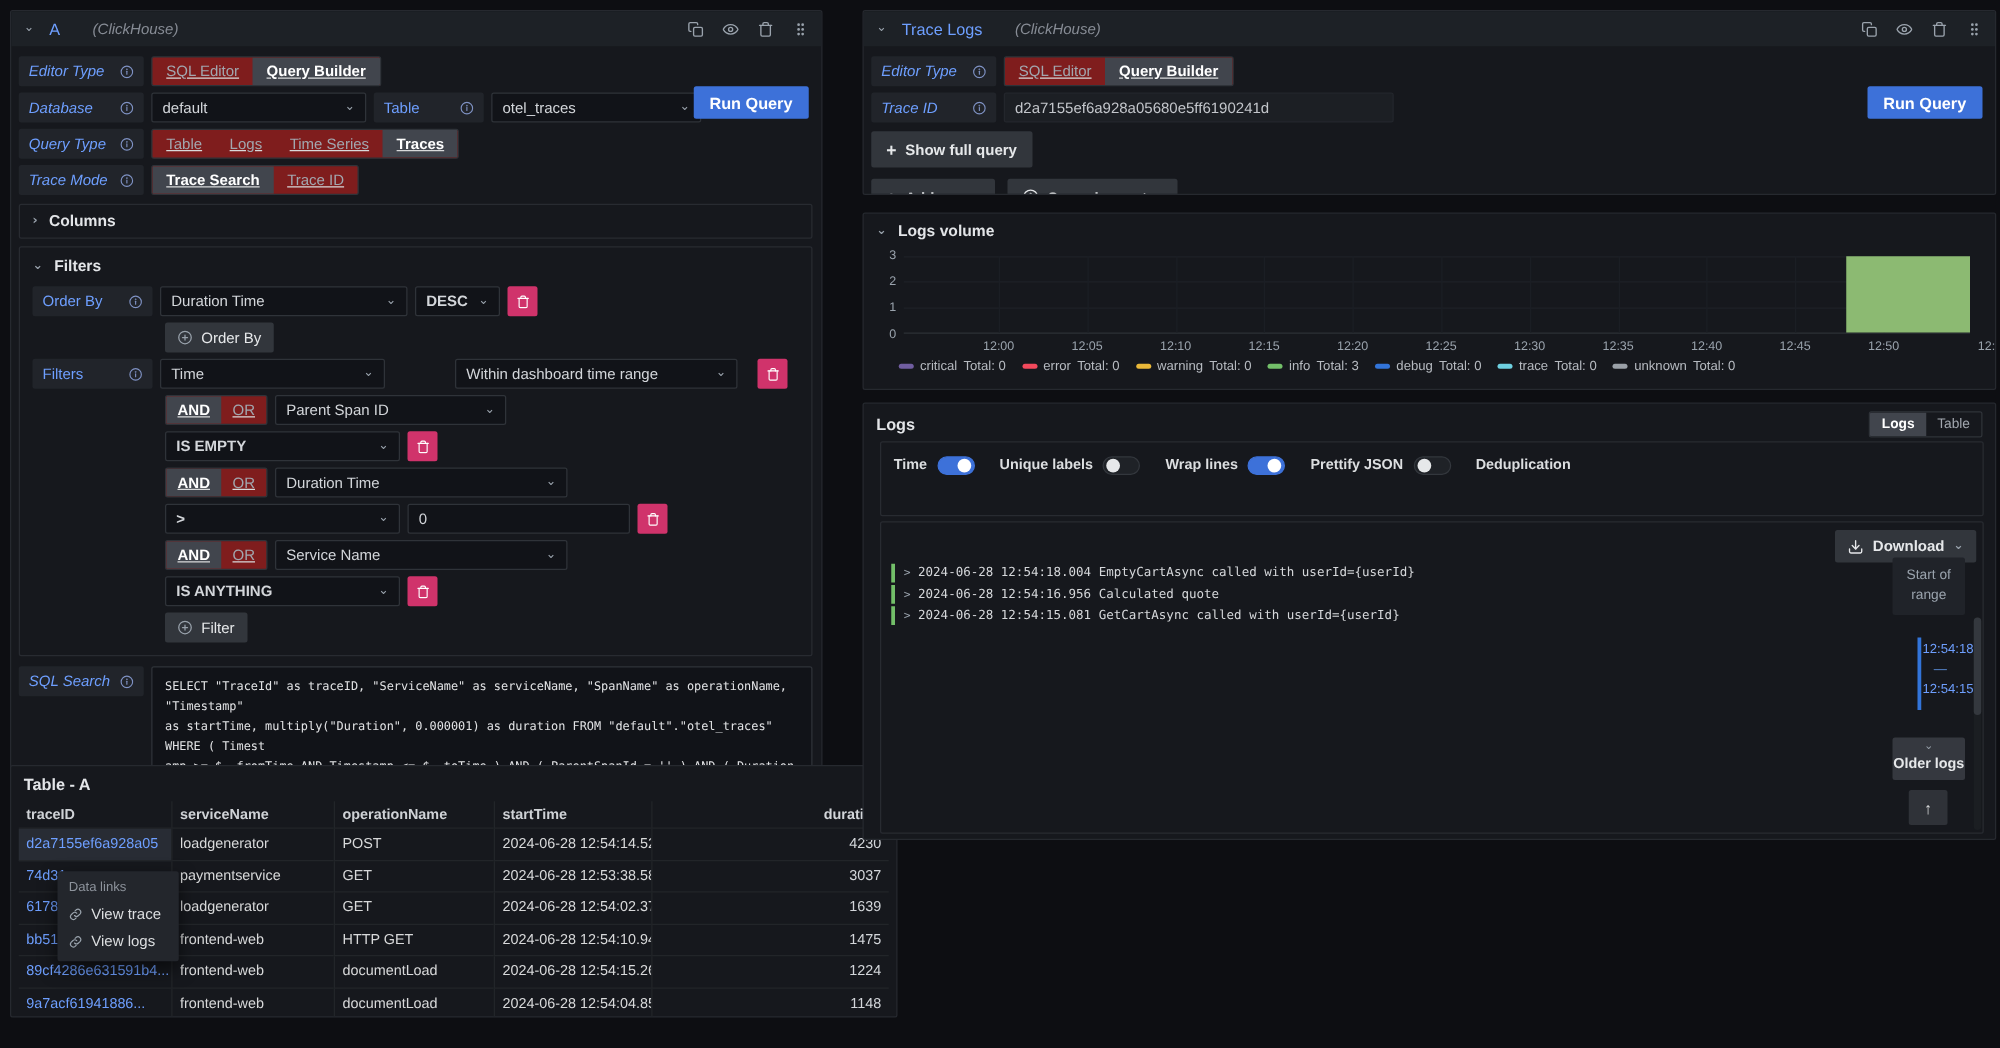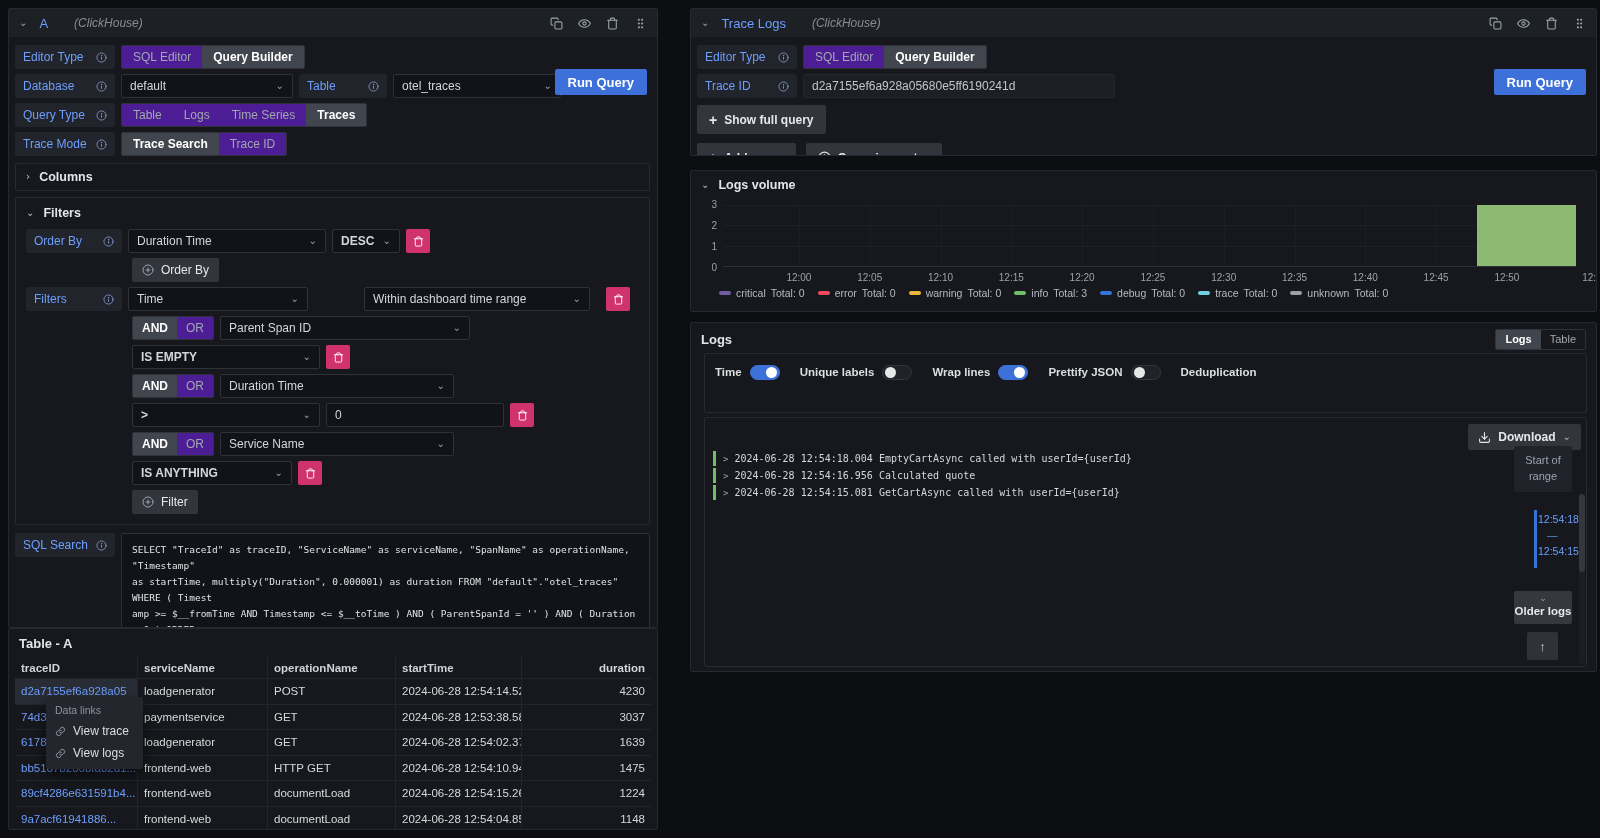--- a/index.html
+++ b/index.html
@@ -11,22 +11,22 @@
   .ptitle { color:#6e9fff; font-size:13px; font-weight:500; margin-left:12px; }
   .pds { color:#878c95; font-style:italic; font-size:12px; margin-left:26px; }
   .picons { margin-left:auto; display:flex; gap:15px; align-items:center; }
   svg.ic { stroke:#9aa3ad; fill:none; stroke-width:2; stroke-linecap:round; stroke-linejoin:round; width:13px; height:13px; }
   svg.ic.dots { stroke:none; fill:#9aa3ad; }
   .pc { position:relative; padding:8px 7px 0 6px; }
   .row { display:flex; align-items:center; gap:6px; margin-bottom:5px; }
   .chip { background:#21242a; color:#6e9fff; font-size:12px; height:24px; display:flex; align-items:center;
     justify-content:space-between; padding:0 8px; border-radius:2px; flex:none; }
   .chip svg { stroke:#7f92c4; width:11px; height:11px; }
-  .w100 { width:100px; } .w96 { width:96px; } .w88 { width:88px; }
-  .rgroup { display:flex; border:1px solid #2f3339; border-radius:2px; background:#4c1d95; height:24px; overflow:hidden; flex:none; }
+  .w100 { width:100px;font-style:italic; } .w96 { width:96px; } .w88 { width:88px; }
+  .rgroup { display:flex; border:1px solid #2f3339; border-radius:2px; background:#7f1d1d; height:24px; overflow:hidden; flex:none;text-decoration:underline; }
   .ropt { padding:0 11px; display:flex; align-items:center; font-size:12px; color:#a2a7af; white-space:nowrap; }
   .ropt.sel { background:#41454d; color:#fff; font-weight:700; }
   .select, .tinput { background:#111318; border:1px solid #2f3339; border-radius:2px; height:24px; display:flex;
     align-items:center; justify-content:space-between; padding:0 8px; font-size:12px; color:#d3d6da; flex:none; white-space:nowrap; }
   .select .chev { margin-left:8px; }
   .trashbtn { width:24px; height:24px; background:#d0336b; border-radius:2px; display:flex; align-items:center;
     justify-content:center; flex:none; }
   .trashbtn svg { stroke:#fff; width:11px; height:11px; }
   .secbtn { background:#32363c; height:24px; padding:0 10px; border-radius:2px; color:#e6e8ea; font-size:12px;
     display:inline-flex; gap:7px; align-items:center; white-space:nowrap; flex:none; }
@@ -283,21 +283,21 @@
               <path d="M19 6v14a2 2 0 0 1-2 2H7a2 2 0 0 1-2-2V6m3 0V4a2 2 0 0 1 2-2h4a2 2 0 0 1 2 2v2"></path>
             </svg>
         </span>
       </div>
 
       <div class="row indent">
         <span class="rgroup">
           <span class="ropt sel" style="padding:0 9px">AND</span>
           <span class="ropt" style="padding:0 9px">OR</span>
         </span>
-        <span class="select" style="width:250px">
+        <span class="select" style="width:185px">
           <span>Parent Span ID</span>
             <span class="chev">⌄</span>
         </span>
       </div>
       <div class="row indent">
         <span class="select" style="width:188px">
           <span style="font-weight:700">IS EMPTY</span>
             <span class="chev">⌄</span>
         </span>
         <span class="trashbtn">
@@ -336,21 +336,21 @@
         <span class="rgroup">
           <span class="ropt sel" style="padding:0 9px">AND</span>
           <span class="ropt" style="padding:0 9px">OR</span>
         </span>
         <span class="select" style="width:234px">
           <span>Service Name</span>
             <span class="chev">⌄</span>
         </span>
       </div>
       <div class="row indent">
-        <span class="select" style="width:160px">
+        <span class="select" style="width:188px">
           <span style="font-weight:700">IS ANYTHING</span>
             <span class="chev">⌄</span>
         </span>
         <span class="trashbtn">
           <svg class="ic" viewBox="0 0 24 24">
               <polyline points="3 6 5 6 21 6"></polyline>
               <path d="M19 6v14a2 2 0 0 1-2 2H7a2 2 0 0 1-2-2V6m3 0V4a2 2 0 0 1 2-2h4a2 2 0 0 1 2 2v2"></path>
             </svg>
         </span>
       </div>
@@ -378,21 +378,21 @@
       </span>
       <pre class="sql">SELECT "TraceId" as traceID, "ServiceName" as serviceName, "SpanName" as operationName, "Timestamp"
 as startTime, multiply("Duration", 0.000001) as duration FROM "default"."otel_traces" WHERE ( Timest
 amp &gt;= $__fromTime AND Timestamp &lt;= $__toTime ) AND ( ParentSpanId = '' ) AND ( Duration &gt; 0 ) ORDER
 BY Duration DESC LIMIT 1000</pre>
     </div>
 
   </div>
 </div>
 
-<div class="panel" id="panel-table" style="left:8px;top:628px;width:650px;height:202px;">
+<div class="panel" id="panel-table" style="left:8px;top:612px;width:710px;height:202px;">
   <div style="padding:7px 10px 6px;font-size:13px;font-weight:700;color:#e3e5e8">Table - A</div>
   <div class="tbl" style="margin:0 6px;">
     <div class="c h">traceID</div>
     <div class="c h">serviceName</div>
     <div class="c h">operationName</div>
     <div class="c h">startTime</div>
     <div class="c h num">duration</div>
 
     <div class="c tid hl">d2a7155ef6a928a05</div>
     <div class="c">loadgenerator</div>

